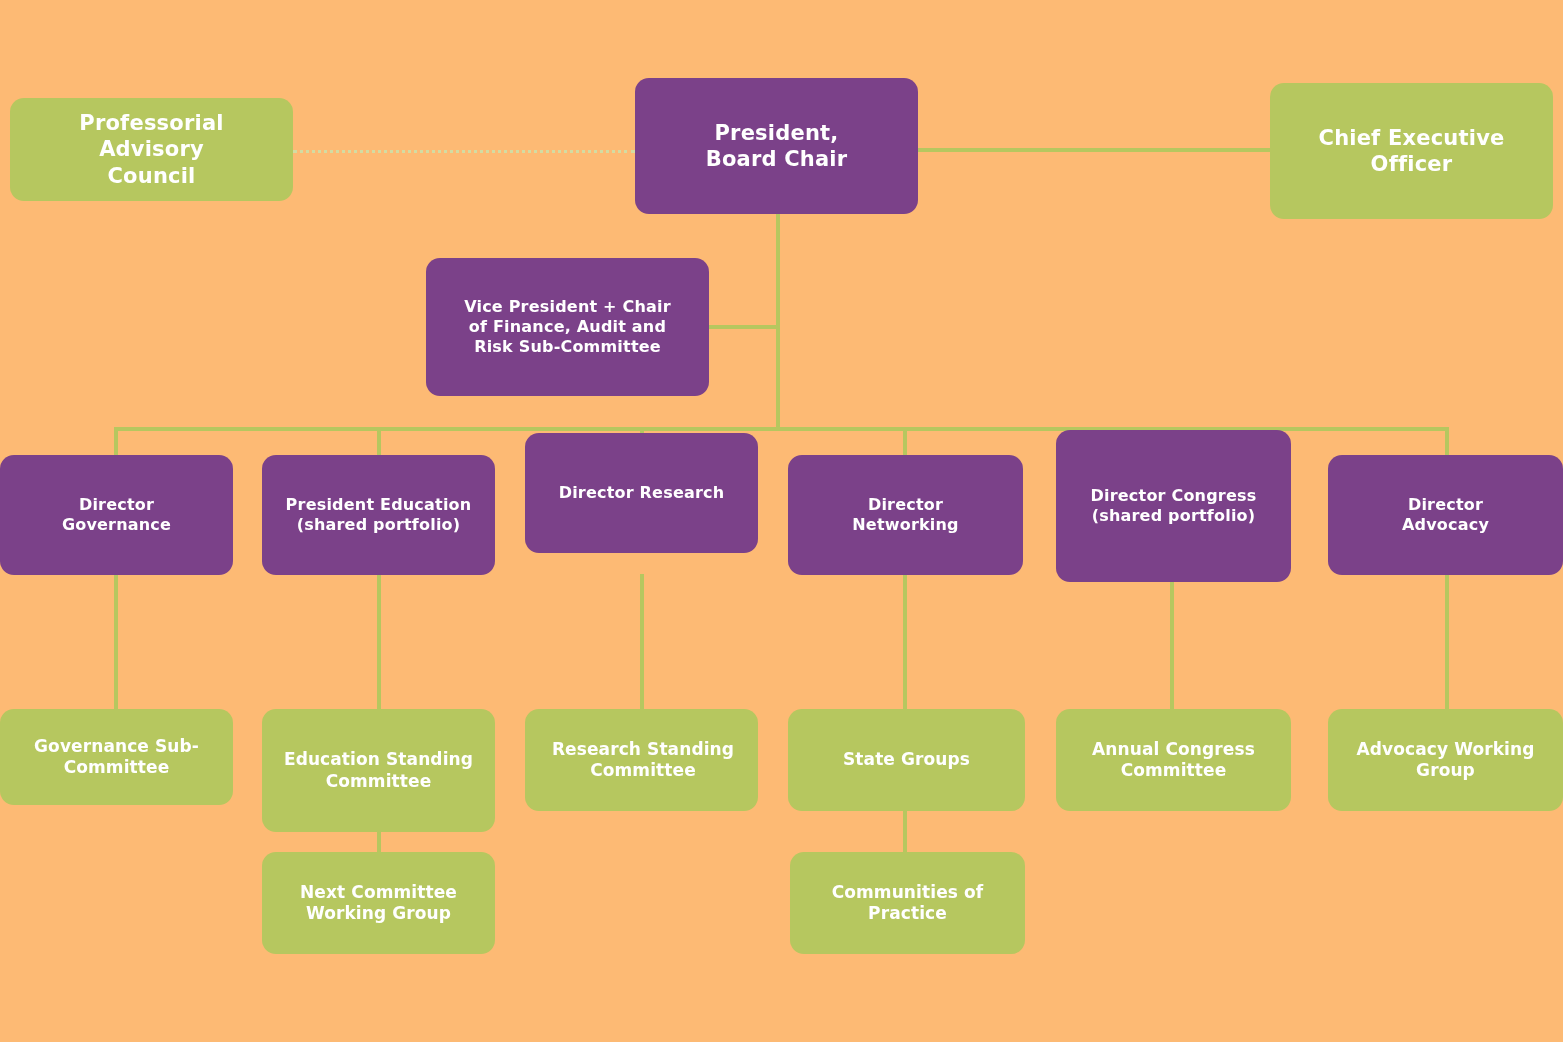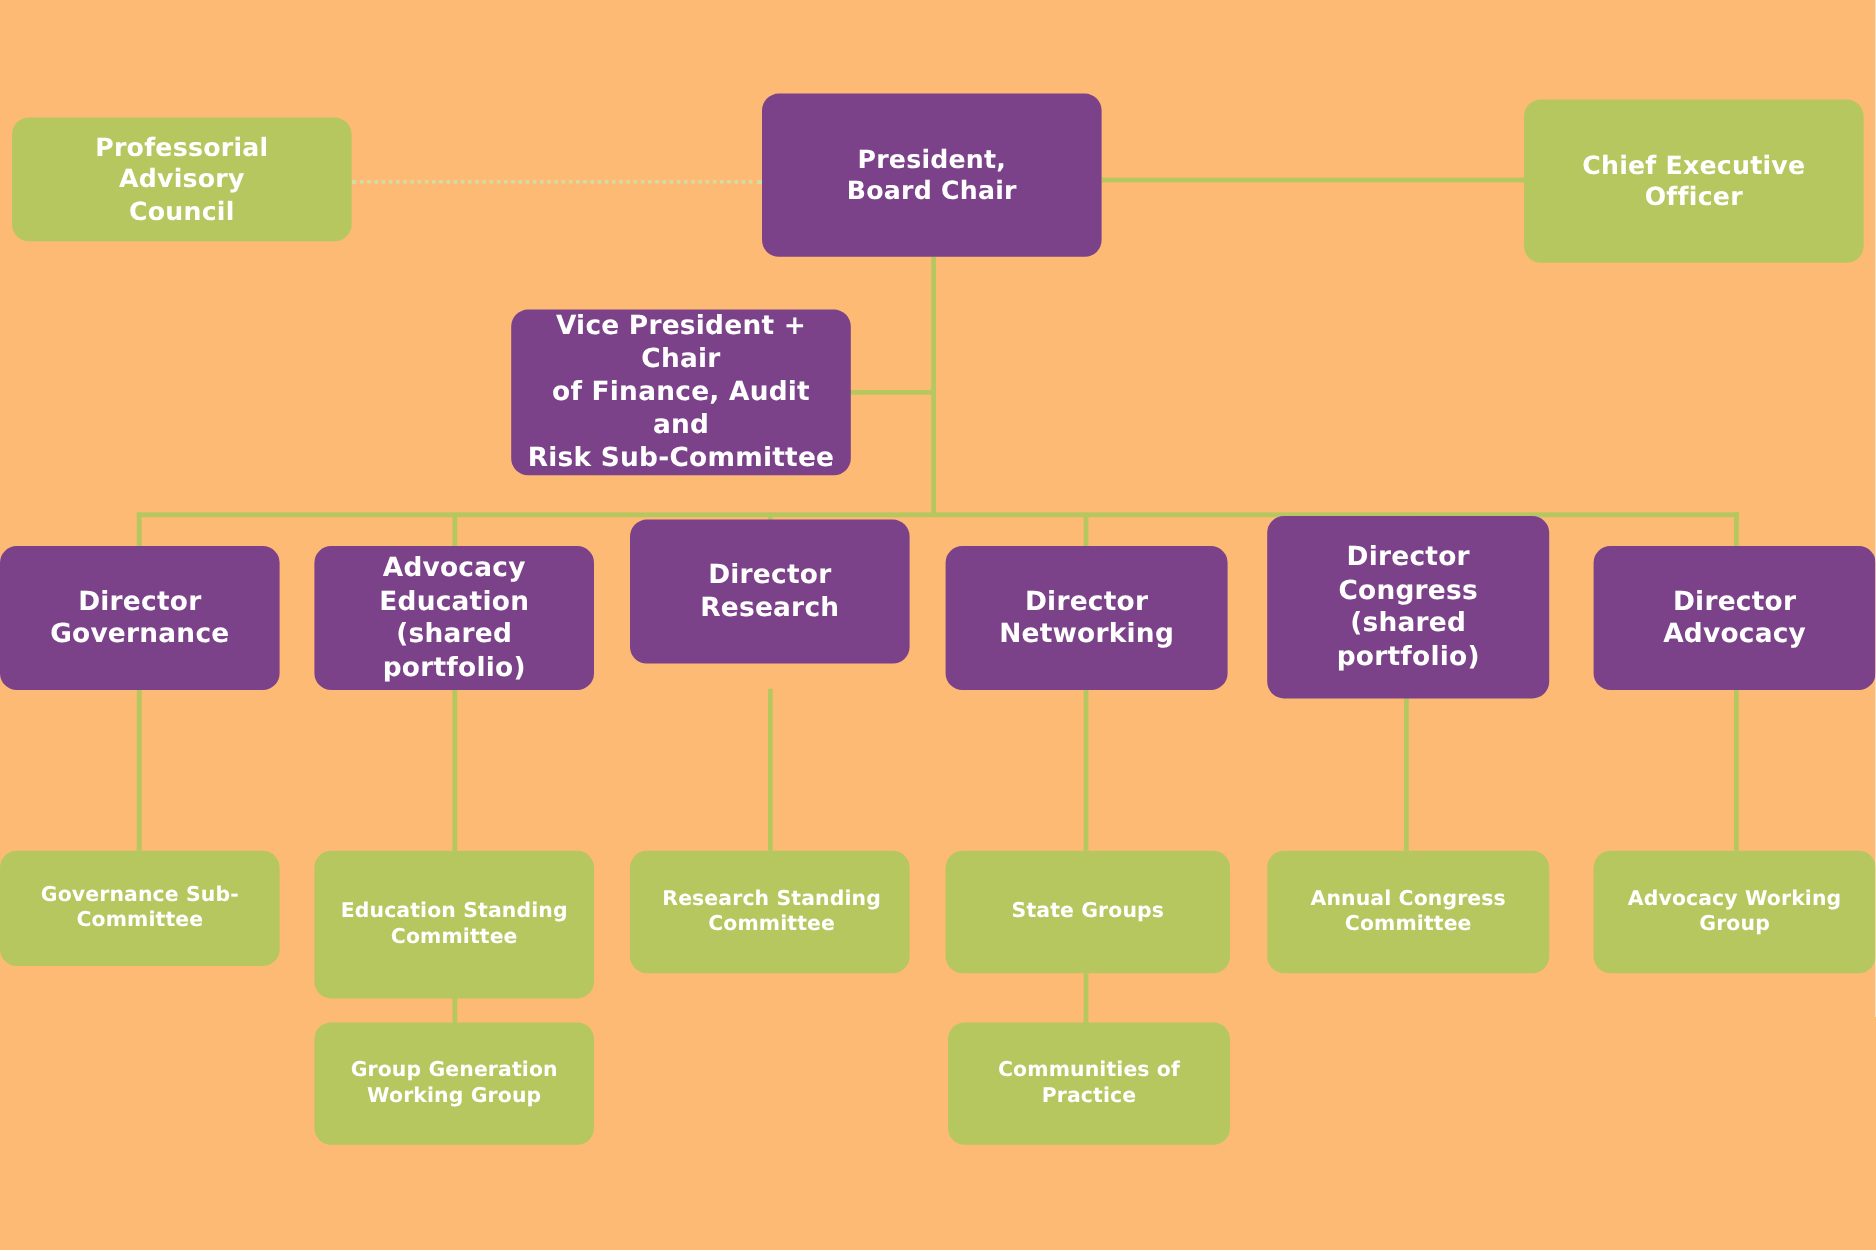--- a/index.html
+++ b/index.html
@@ -29,21 +29,21 @@
     font-weight: bold;
     line-height: 1.25;
     padding: 6px 10px;
     white-space: pre-line;
     z-index: 3;
   }
   .node.purple { background: #7B4189; }
   .node.green  { background: #B6C75F; }
 
   .t-large  { font-size: 21px; letter-spacing: 0.2px; }
-  .t-med    { font-size: 22px; letter-spacing: 0.2px; }
+  .t-med    { font-size: 16px; letter-spacing: 0.2px; }
   .t-small  { font-size: 17px; letter-spacing: 0.1px; }
 
   .conn {
     position: absolute;
     background: #B6C75F;
     z-index: 1;
   }
   .conn.v { width: 4px; }
   .conn.h { height: 4px; }
   .conn.dotted {
@@ -94,21 +94,21 @@
   <div class="node green t-large" style="left:1270px; top:83px; width:283px; height:136px;">Chief Executive
 Officer</div>
 
   <div class="node purple t-med" style="left:426px; top:258px; width:283px; height:138px;">Vice President + Chair
 of Finance, Audit and
 Risk Sub-Committee</div>
 
   <div class="node purple t-med" style="left:0px; top:455px; width:233px; height:120px;">Director
 Governance</div>
 
-  <div class="node purple t-med" style="left:262px; top:455px; width:233px; height:120px;">Advocacy Education
+  <div class="node purple t-med" style="left:262px; top:455px; width:233px; height:120px;">President Education
 (shared portfolio)</div>
 
   <div class="node purple t-med" style="left:525px; top:433px; width:233px; height:120px;">Director Research</div>
 
   <div class="node purple t-med" style="left:788px; top:455px; width:235px; height:120px;">Director
 Networking</div>
 
   <div class="node purple t-med" style="left:1056px; top:430px; width:235px; height:152px;">Director Congress
 (shared portfolio)</div>
 
@@ -125,19 +125,19 @@
 Committee</div>
 
   <div class="node green t-small" style="left:788px; top:709px; width:237px; height:102px;">State Groups</div>
 
   <div class="node green t-small" style="left:1056px; top:709px; width:235px; height:102px;">Annual Congress
 Committee</div>
 
   <div class="node green t-small" style="left:1328px; top:709px; width:235px; height:102px;">Advocacy Working
 Group</div>
 
-  <div class="node green t-small" style="left:262px; top:852px; width:233px; height:102px;">Group Generation
+  <div class="node green t-small" style="left:262px; top:852px; width:233px; height:102px;">Next Committee
 Working Group</div>
 
   <div class="node green t-small" style="left:790px; top:852px; width:235px; height:102px;">Communities of
 Practice</div>
 
 </div>
 
 </body></html>

